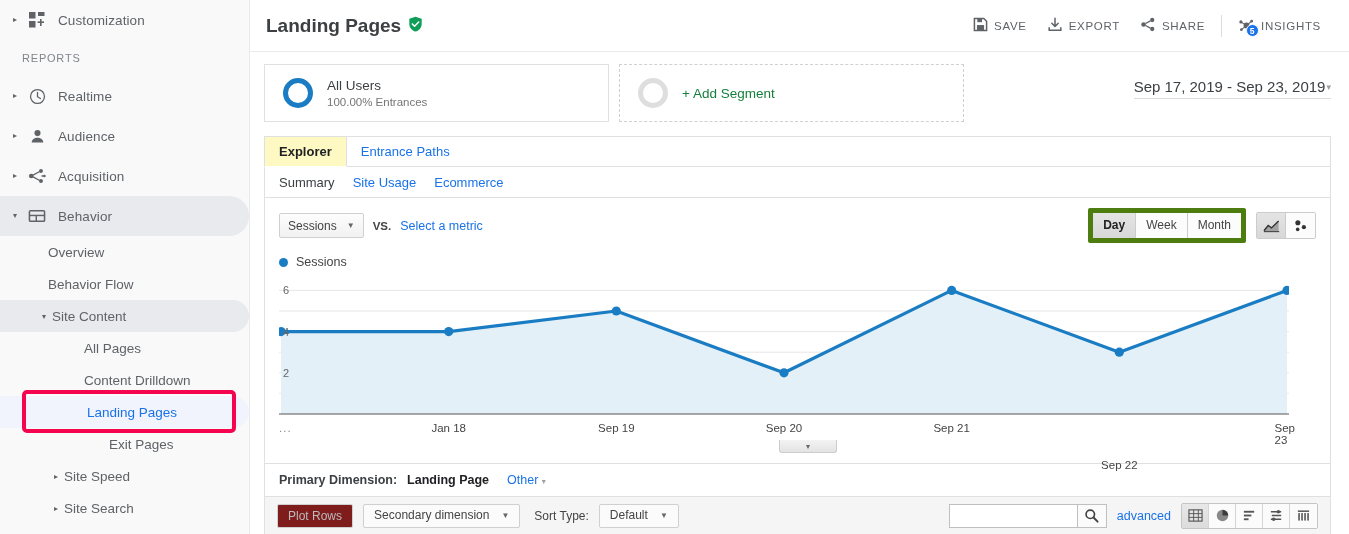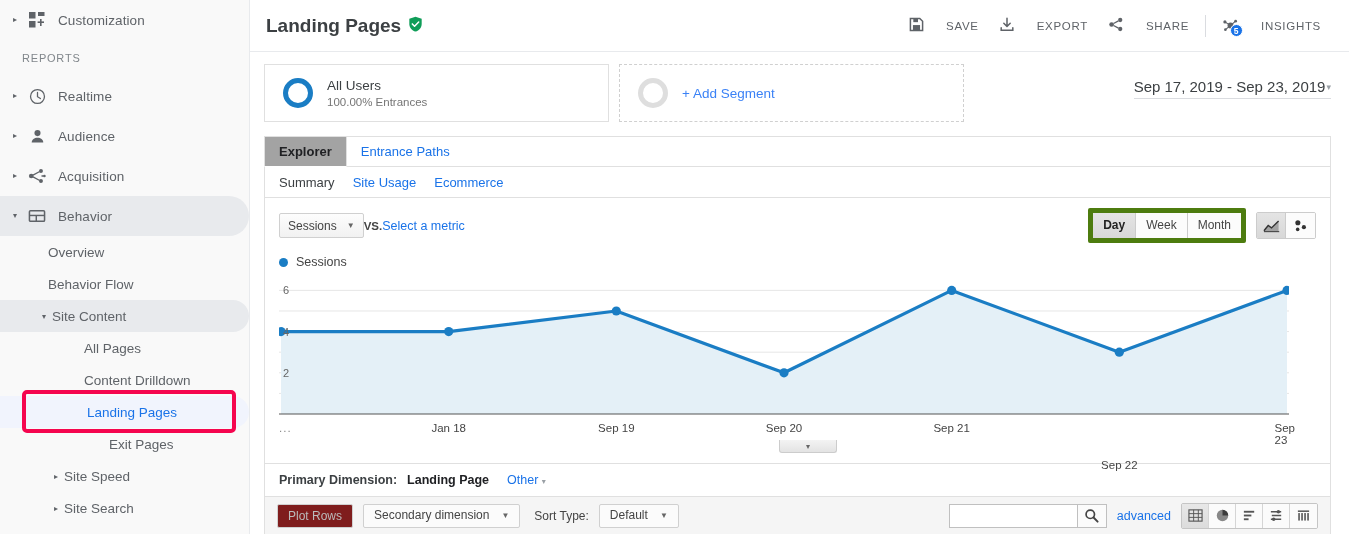--- a/index.html
+++ b/index.html
@@ -61,21 +61,21 @@
   .topbar {
     height: 52px; display: flex; align-items: center;
     padding: 0 18px 0 16px; border-bottom: 1px solid #e8eaed; background: #fff;
   }
   .page-title {
     font-size: 19px; color: #3c4043; font-weight: 700;
     display: flex; align-items: center; gap: 7px;
   }
   .topbar-actions { margin-left: auto; display: flex; align-items: center; }
   .tb-btn {
-    display: flex; align-items: center; gap: 22px;
+    display: flex; align-items: center; gap: 6px;
     color: #5f6368; font-size: 11.5px; letter-spacing: .7px;
     padding: 6px 10px; cursor: pointer; text-transform: uppercase;
   }
   .tb-sep { width: 1px; height: 22px; background: #dadce0; margin: 0 6px; }
   .badge-wrap { position: relative; display: inline-flex; }
   .ins-badge {
     position: absolute; right: -4px; bottom: -3px;
     width: 13px; height: 13px; border-radius: 50%;
     background: #1a73e8; color: #fff; font-size: 8.5px;
     display: flex; align-items: center; justify-content: center;
@@ -86,61 +86,61 @@
   .seg-card {
     width: 345px; height: 58px; border: 1px solid #e0e0e0; background: #fff;
     display: flex; align-items: center; padding-left: 18px; cursor: pointer;
   }
   .seg-card.dashed { border: 1px dashed #d0d0d0; margin-left: 10px; width: 345px; }
   .ring { width: 30px; height: 30px; border-radius: 50%; border: 5px solid #1a7dc4; flex: 0 0 30px; }
   .ring.grey { border-color: #dedede; }
   .seg-txt { margin-left: 14px; }
   .seg-name { font-size: 13.5px; color: #3c4043; line-height: 16px; }
   .seg-sub { font-size: 11.5px; color: #757575; margin-top: 2px; }
-  .seg-add { margin-left: 14px; font-size: 13.5px; color: #3b82f6; }
+  .seg-add { margin-left: 14px; font-size: 13.5px; color: #15803d; }
   .daterange {
     margin-left: auto; padding-top: 14px; text-align: right;
   }
   .dr-inner {
     display: inline-flex; align-items: center; gap: 1px;
     font-size: 15px; color: #3c4043; border-bottom: 1px solid #dadce0;
     padding-bottom: 3px; cursor: pointer;
   }
   .dr-caret { color: #9aa0a6; font-size: 9px; }
 
   .panel {
     margin: 14px 18px 0 14px; border: 1px solid #e0e0e0;
     background: #fff; position: relative;
   }
   .tabs { display: flex; border-bottom: 1px solid #e0e0e0; height: 30px; position: relative; }
   .tab {
     padding: 0 14px; height: 30px; line-height: 29px; font-size: 13px;
     color: #1a73e8; cursor: pointer;
   }
   .tab.active {
-    color: #202124; font-weight: 700; background: #a3a3a3;
+    color: #202124; font-weight: 700; background: #fef9c3;
     border-right: 1px solid #e0e0e0; border-left: 1px solid #e0e0e0;
     margin-bottom: -1px; margin-left: -1px; border-bottom: 1px solid #fff;
   }
   .subtabs {
     display: flex; gap: 18px; padding: 0 14px; height: 31px;
     align-items: center; border-bottom: 1px solid #e0e0e0;
   }
   .subtab { font-size: 13px; color: #1a73e8; cursor: pointer; }
   .subtab.active { color: #3c4043; }
 
   .metricbar { display: flex; align-items: center; padding: 10px 14px 0 14px; }
   .sel-btn {
     display: inline-flex; align-items: center; gap: 10px;
     border: 1px solid #d0d0d0; border-radius: 2px;
     background: linear-gradient(#fdfdfd, #f1f1f1);
     height: 25px; padding: 0 8px; font-size: 12px; color: #444; cursor: pointer;
   }
   .sel-caret { font-size: 8px; color: #666; }
-  .vs-lbl { margin: 0 0; font-size: 11.5px; color: #444; font-weight: 700; }
+  .vs-lbl { margin: 0 9px; font-size: 11.5px; color: #444; font-weight: 700; }
   .link { color: #1a73e8; cursor: pointer; font-size: 12.5px; }
 
   .gran { margin-left: auto; display: flex; align-items: center; gap: 10px; }
   .seg-group { display: flex; border: 5px solid #4d7c0f; border-radius: 2px; overflow: hidden; }
   .seg-item {
     padding: 0 10px; height: 25px; line-height: 25px; font-size: 12px;
     background: #fcfcfc; color: #444; cursor: pointer; border-right: 1px solid #ccc;
   }
   .seg-item:last-child { border-right: none; }
   .seg-item.on { background: linear-gradient(#e4e4e4,#d8d8d8); font-weight: 700; color: #222; }

